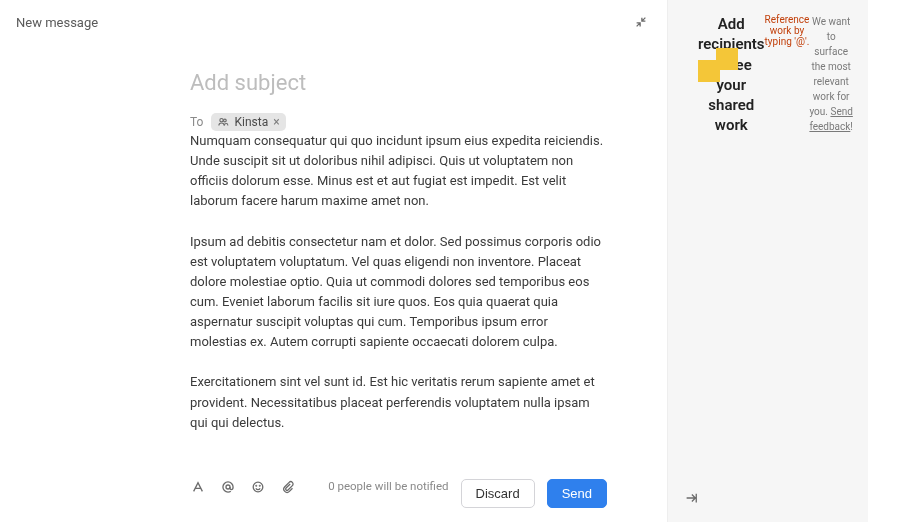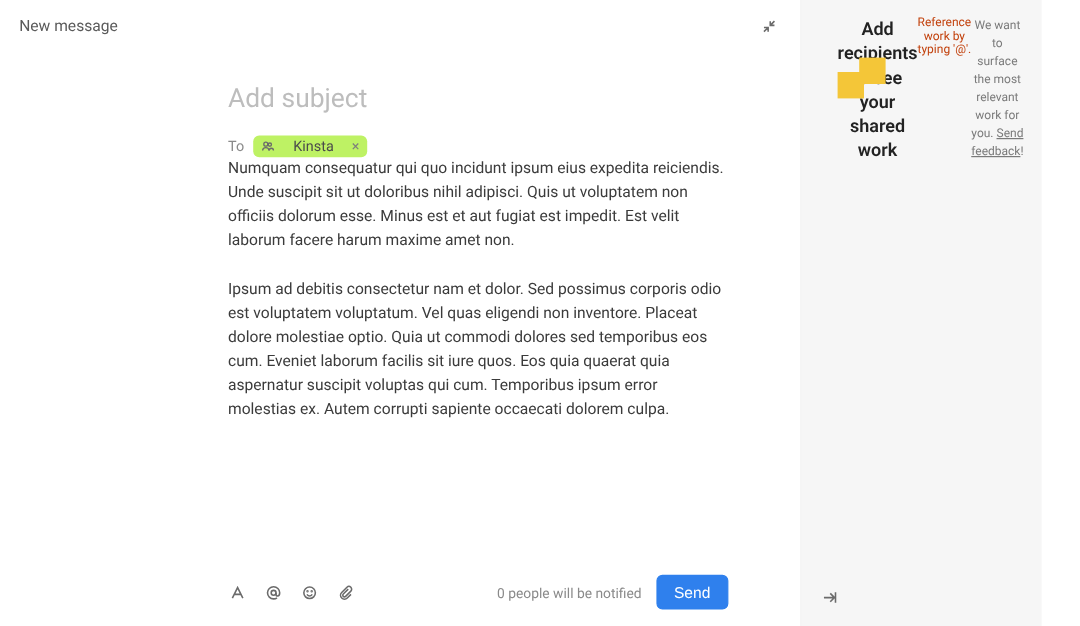--- a/index.html
+++ b/index.html
@@ -7,26 +7,26 @@
   .app{display:flex;width:868px;height:522px}
   .main{flex:1;position:relative;display:flex;flex-direction:column;border-right:1px solid #eee}
   .header{display:flex;align-items:center;justify-content:space-between;padding:12px 16px}
   .header-title{font-size:13px;color:#5a5a5a}
   .icon-btn{background:none;border:none;cursor:pointer;color:#6b6b6b;display:inline-flex;align-items:center;justify-content:center;width:20px;height:20px}
   .icon-btn svg{width:14px;height:14px;stroke:currentColor;fill:none;stroke-width:1.5}
   .compose{flex:1;overflow:auto;padding:16px 60px 0 190px}
   .subject{font-size:22px;font-weight:400;color:#bdbdbd;margin:10px 0 18px 0}
   .to-row{display:flex;align-items:center;gap:8px;}
   .to-label{font-size:12px;color:#8a8a8a}
-  .chip{display:inline-flex;align-items:center;gap:15px;background:#bef264;border-radius:5px;padding:2px 6px;font-size:12px;color:#4b4b4b}
+  .chip{display:inline-flex;align-items:center;gap:5px;background:#e5e5e5;border-radius:5px;padding:2px 6px;font-size:12px;color:#4b4b4b}
   .chip svg{width:12px;height:12px;stroke:#6b6b6b;fill:none;stroke-width:1.5}
   .chip .x{color:#7d7d7d;cursor:pointer;font-size:12px;line-height:1}
   .body-text p{font-size:13px;line-height:1.55;color:#3b3b3b;margin-bottom:20px;max-width:440px}
   .red-under{text-decoration-style:wavy;text-decoration-color:#e55353;text-decoration-thickness:1px;text-underline-offset:2px}
-  .footer{border-top:1px solid rgba(0,0,0,0);display:flex;align-items:center;padding:10px 60px 14px 190px;gap:12px}
+  .footer{border-top:1px solid rgba(0,0,0,0);display:flex;align-items:flex-start;padding:10px 60px 14px 190px;gap:12px}
   .tool-icons{display:flex;gap:14px;color:#909090}
   .tool-icons .icon-btn{width:16px;height:16px}
   .spacer{flex:1}
   .notify-text{font-size:11.5px;color:#8a8a8a}
   .btn{border-radius:5px;font-size:13px;padding:6px 14px;cursor:pointer}
   .btn-outline{background:#fff;border:1px solid #d4d4d8;color:#333}
   .btn-primary{background:#2f80ed;border:1px solid #2f80ed;color:#ffffff}
   .side{width:200px;background:#f6f6f6;display:flex;flex-direction:row;align-items:flex-start;padding:14px 16px;text-align:center;color:#4a4a4a;position:relative}
   .side-top{align-self:flex-end}
   .shape-wrap{margin-top:28px;margin-bottom:16px;width:40px;height:40px;position:relative}
@@ -64,20 +64,21 @@
               <path d="M2.5 12.5c0-2 1.8-3.2 3.5-3.2s3.5 1.2 3.5 3.2"></path>
               <path d="M9.8 12.5c0-1.6 1.3-2.5 2.5-2.5s2.2.9 2.2 2.5"></path>
             </svg>
           <span>Kinsta</span>
           <span class="x">×</span>
         </span>
       </div>
       <div class="body-text" id="body-text">
           <p><span>Numquam consequatur qui quo </span><span class="red-under">incidunt</span><span> ipsum eius </span><span class="red-under">expedita reiciendis</span><span>. Unde </span><span class="red-under">suscipit</span><span> sit ut doloribus nihil adipisci. Quis ut </span><span class="red-under">voluptatem</span><span> non </span><span class="red-under">officiis</span><span> dolorum esse. Minus est et aut </span><span class="red-under">fugiat</span><span> est </span><span class="red-under">impedit</span><span>. Est velit laborum </span><span class="red-under">facere</span><span> harum maxime </span><span class="red-under">amet</span><span> non.</span></p>
           <p><span>Ipsum ad debitis consectetur nam et dolor. </span><span class="red-under">Sed possimus corporis odio</span><span> est </span><span class="red-under">voluptatem voluptatum</span><span>. Vel quas </span><span class="red-under">eligendi</span><span> non </span><span class="red-under">inventore</span><span>. Placeat dolore </span><span class="red-under">molestiae optio</span><span>. Quia ut </span><span class="red-under">commodi</span><span> dolores sed </span><span class="red-under">temporibus eos</span><span> cum. Eveniet laborum facilis sit </span><span class="red-under">iure</span><span> quos. Eos quia quaerat quia aspernatur </span><span class="red-under">suscipit voluptas</span><span> qui cum. </span><span class="red-under">Temporibus</span><span> ipsum error </span><span class="red-under">molestias</span><span> ex. Autem corrupti sapiente </span><span class="red-under">occaecati</span><span> dolorem culpa.</span></p>
+          <p><span>Exercitationem sint vel sunt id. Est hic veritatis rerum sapiente </span><span class="red-under">amet</span><span> et provident. </span><span class="red-under">Necessitatibus</span><span> placeat </span><span class="red-under">perferendis voluptatem</span><span> nulla ipsam qui qui delectus.</span></p>
         </div>
     </div>
 
     <div class="footer">
       <div class="tool-icons">
         <button class="icon-btn">
           <svg viewBox="0 0 16 16">
               <path d="M3 13 L8 3 L13 13 M5 9.5 L11 9.5"></path>
             </svg>
         </button>
@@ -96,20 +97,21 @@
             </svg>
         </button>
         <button class="icon-btn">
           <svg viewBox="0 0 16 16">
               <path d="M10.5 4.5 5.8 9.2c-.6.6-.6 1.6 0 2.2.6.6 1.6.6 2.2 0l5-5c1-1 1-2.7 0-3.7s-2.7-1-3.7 0l-5 5c-1.5 1.5-1.5 3.8 0 5.3s3.8 1.5 5.3 0l3.5-3.5"></path>
             </svg>
         </button>
       </div>
       <div class="spacer"></div>
       <span class="notify-text">0 people will be notified</span>
+      <button class="btn btn-outline">Discard</button>
       <button class="btn btn-primary">Send</button>
     </div>
   </div>
 
   <div class="side">
     <button class="icon-btn side-top">
       <svg viewBox="0 0 16 16">
           <path d="M3 8h9M9 4l4 4-4 4M14 3v10"></path>
         </svg>
     </button>

